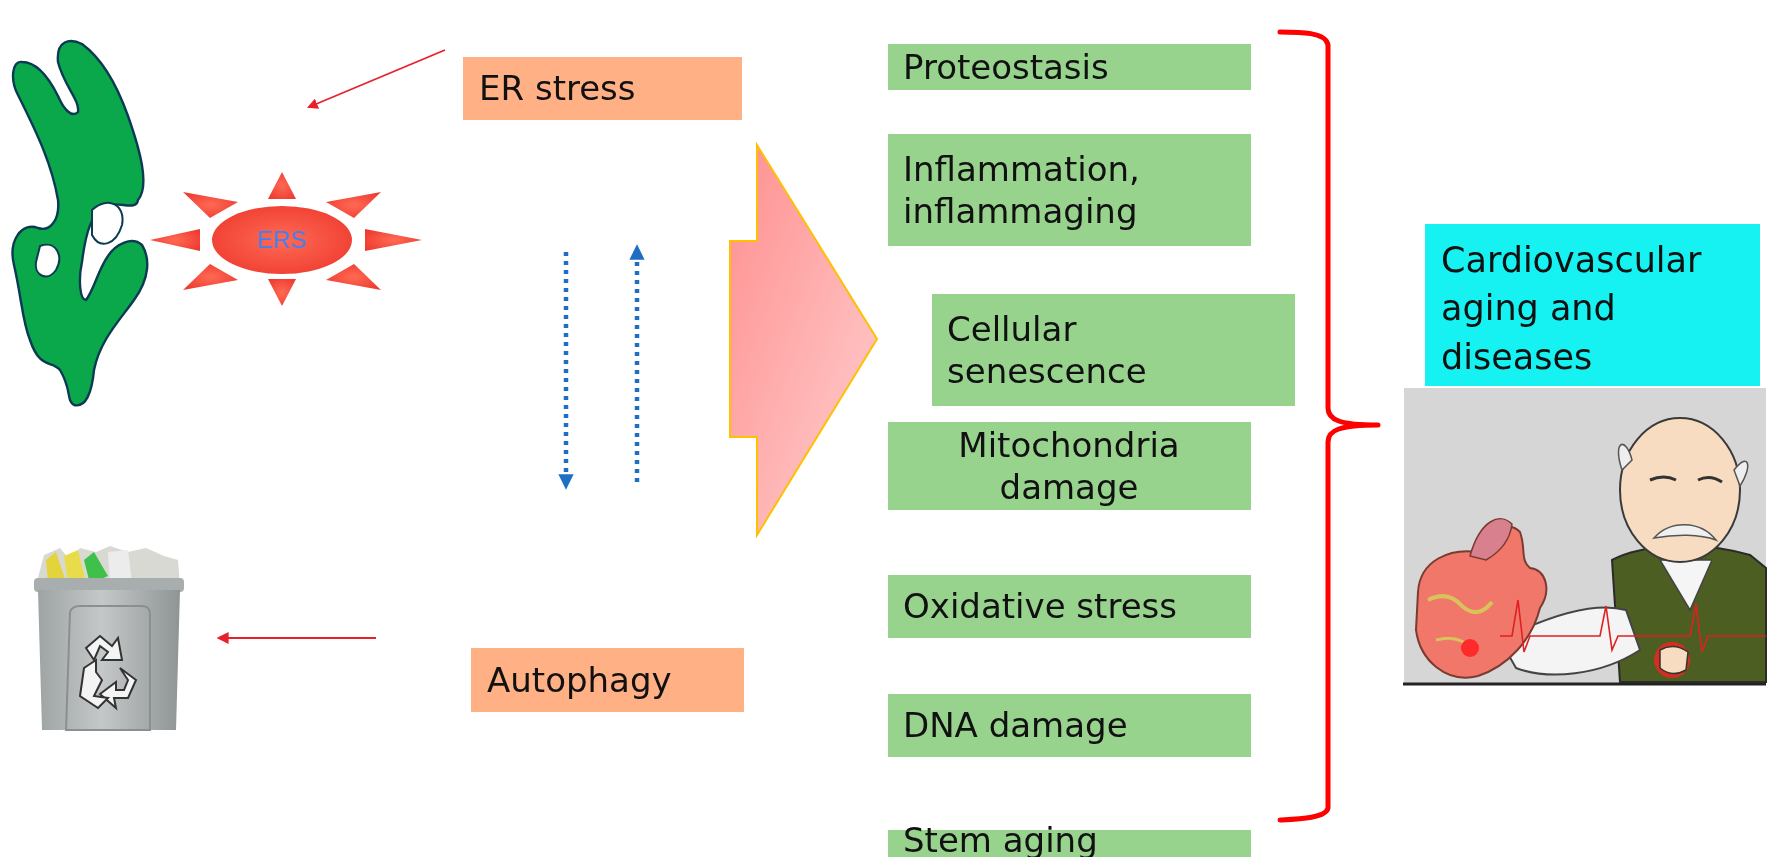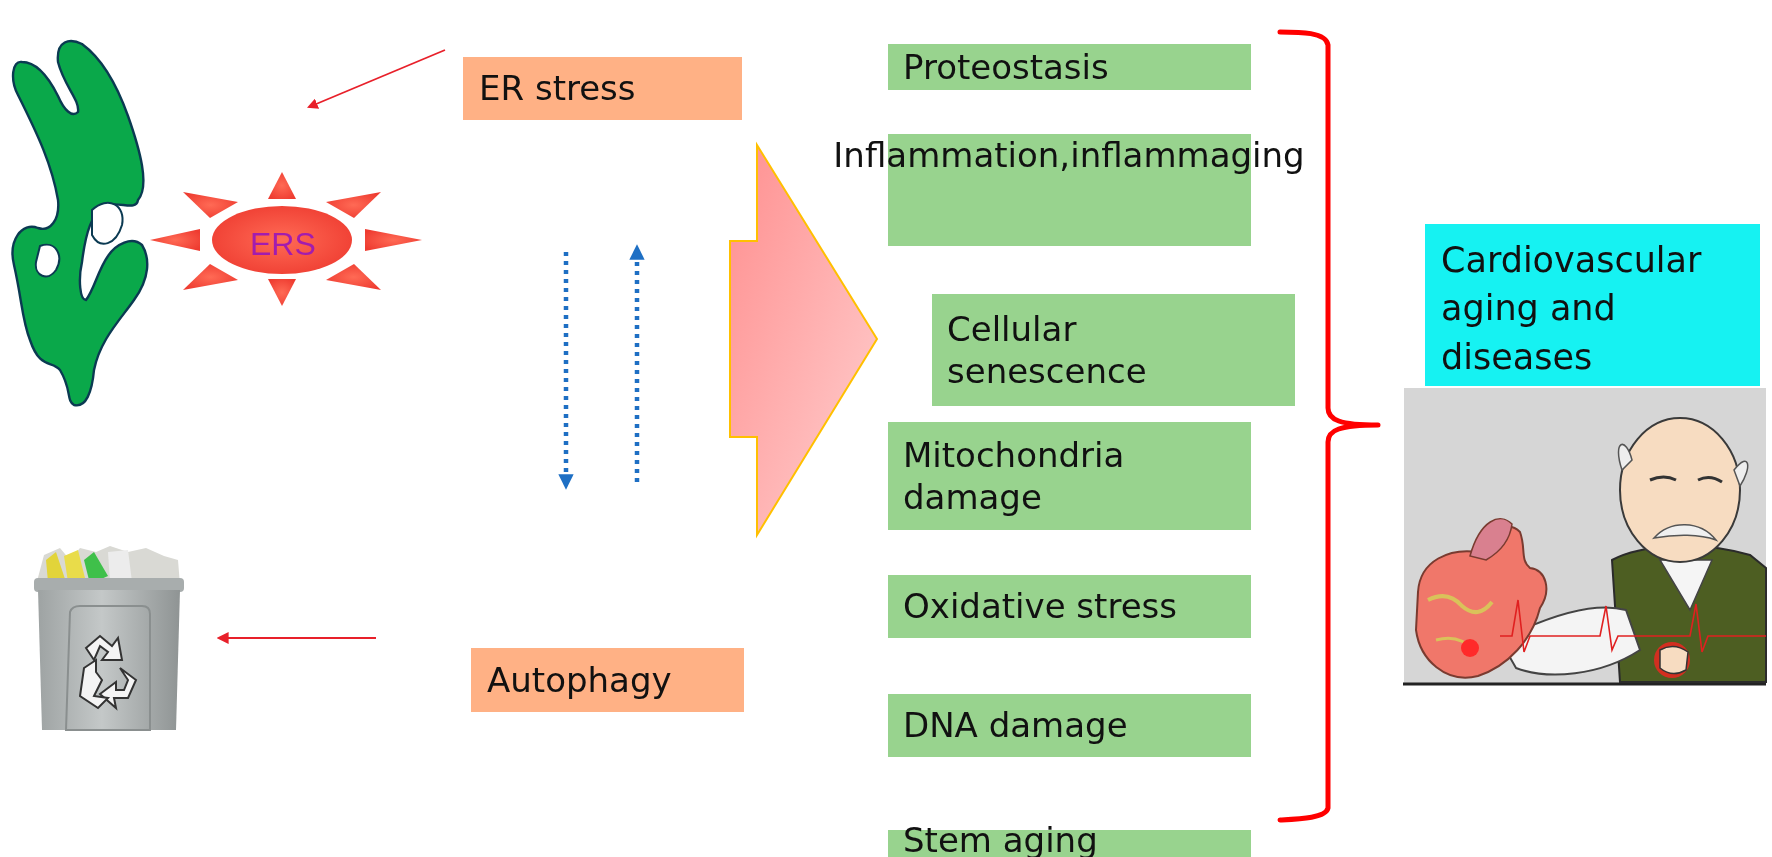--- a/index.html
+++ b/index.html
@@ -124,41 +124,41 @@
 
     <circle cx="1672" cy="660" r="18" fill="#ff2020" opacity="0.75"></circle>
     <path d="M1660,650 q14,-8 28,2 l-2,18 q-14,8 -26,-2 Z" fill="#f7dcc1" stroke="#333" stroke-width="1.5"></path>
   </g>
 </svg>
 
 <div class="label-box orange" style="left:463px; top:17px; width:279px; height:63px;">
   <span>ER stress</span>
 </div>
 
-<div class="abs" style="left:250px; top:226px; width:64px; text-align:center; color:#a21caf; font-size:32px; font-family:'Liberation Sans', sans-serif;">ERS</div>
+<div class="abs" style="left:250px; top:226px; width:64px; text-align:center; color:#3b82f6; font-size:24px; font-family:'Liberation Sans', sans-serif;">ERS</div>
 
 <div class="label-box orange" style="left:471px; top:608px; width:273px; height:64px;">
   <span>Autophagy</span>
 </div>
 
 <div class="label-box green" style="left:888px; top:4px; width:363px; height:46px;">
   <span>Proteostasis</span>
 </div>
 
-<div class="label-box green" style="left:888px; top:94px; width:363px; height:112px; flex-direction:row; align-items:flex-start; justify-content:center;">
+<div class="label-box green" style="left:888px; top:94px; width:363px; height:112px; flex-direction:column; align-items:flex-start; justify-content:center;">
   <span>Inflammation,</span>
   <span>inflammaging</span>
 </div>
 
 <div class="label-box green" style="left:932px; top:254px; width:363px; height:112px; flex-direction:column; align-items:flex-start; justify-content:center;">
   <span>Cellular</span>
   <span>senescence</span>
 </div>
 
-<div class="label-box green" style="left:888px; top:382px; width:363px; height:108px; flex-direction:column; align-items:flex-start; justify-content:center;">
+<div class="label-box green" style="left:888px; top:382px; width:363px; height:88px; flex-direction:column; align-items:center; justify-content:center;">
   <span>Mitochondria</span>
   <span>damage</span>
 </div>
 
 <div class="label-box green" style="left:888px; top:535px; width:363px; height:63px;">
   <span>Oxidative stress</span>
 </div>
 
 <div class="label-box green" style="left:888px; top:654px; width:363px; height:63px;">
   <span>DNA damage</span>

